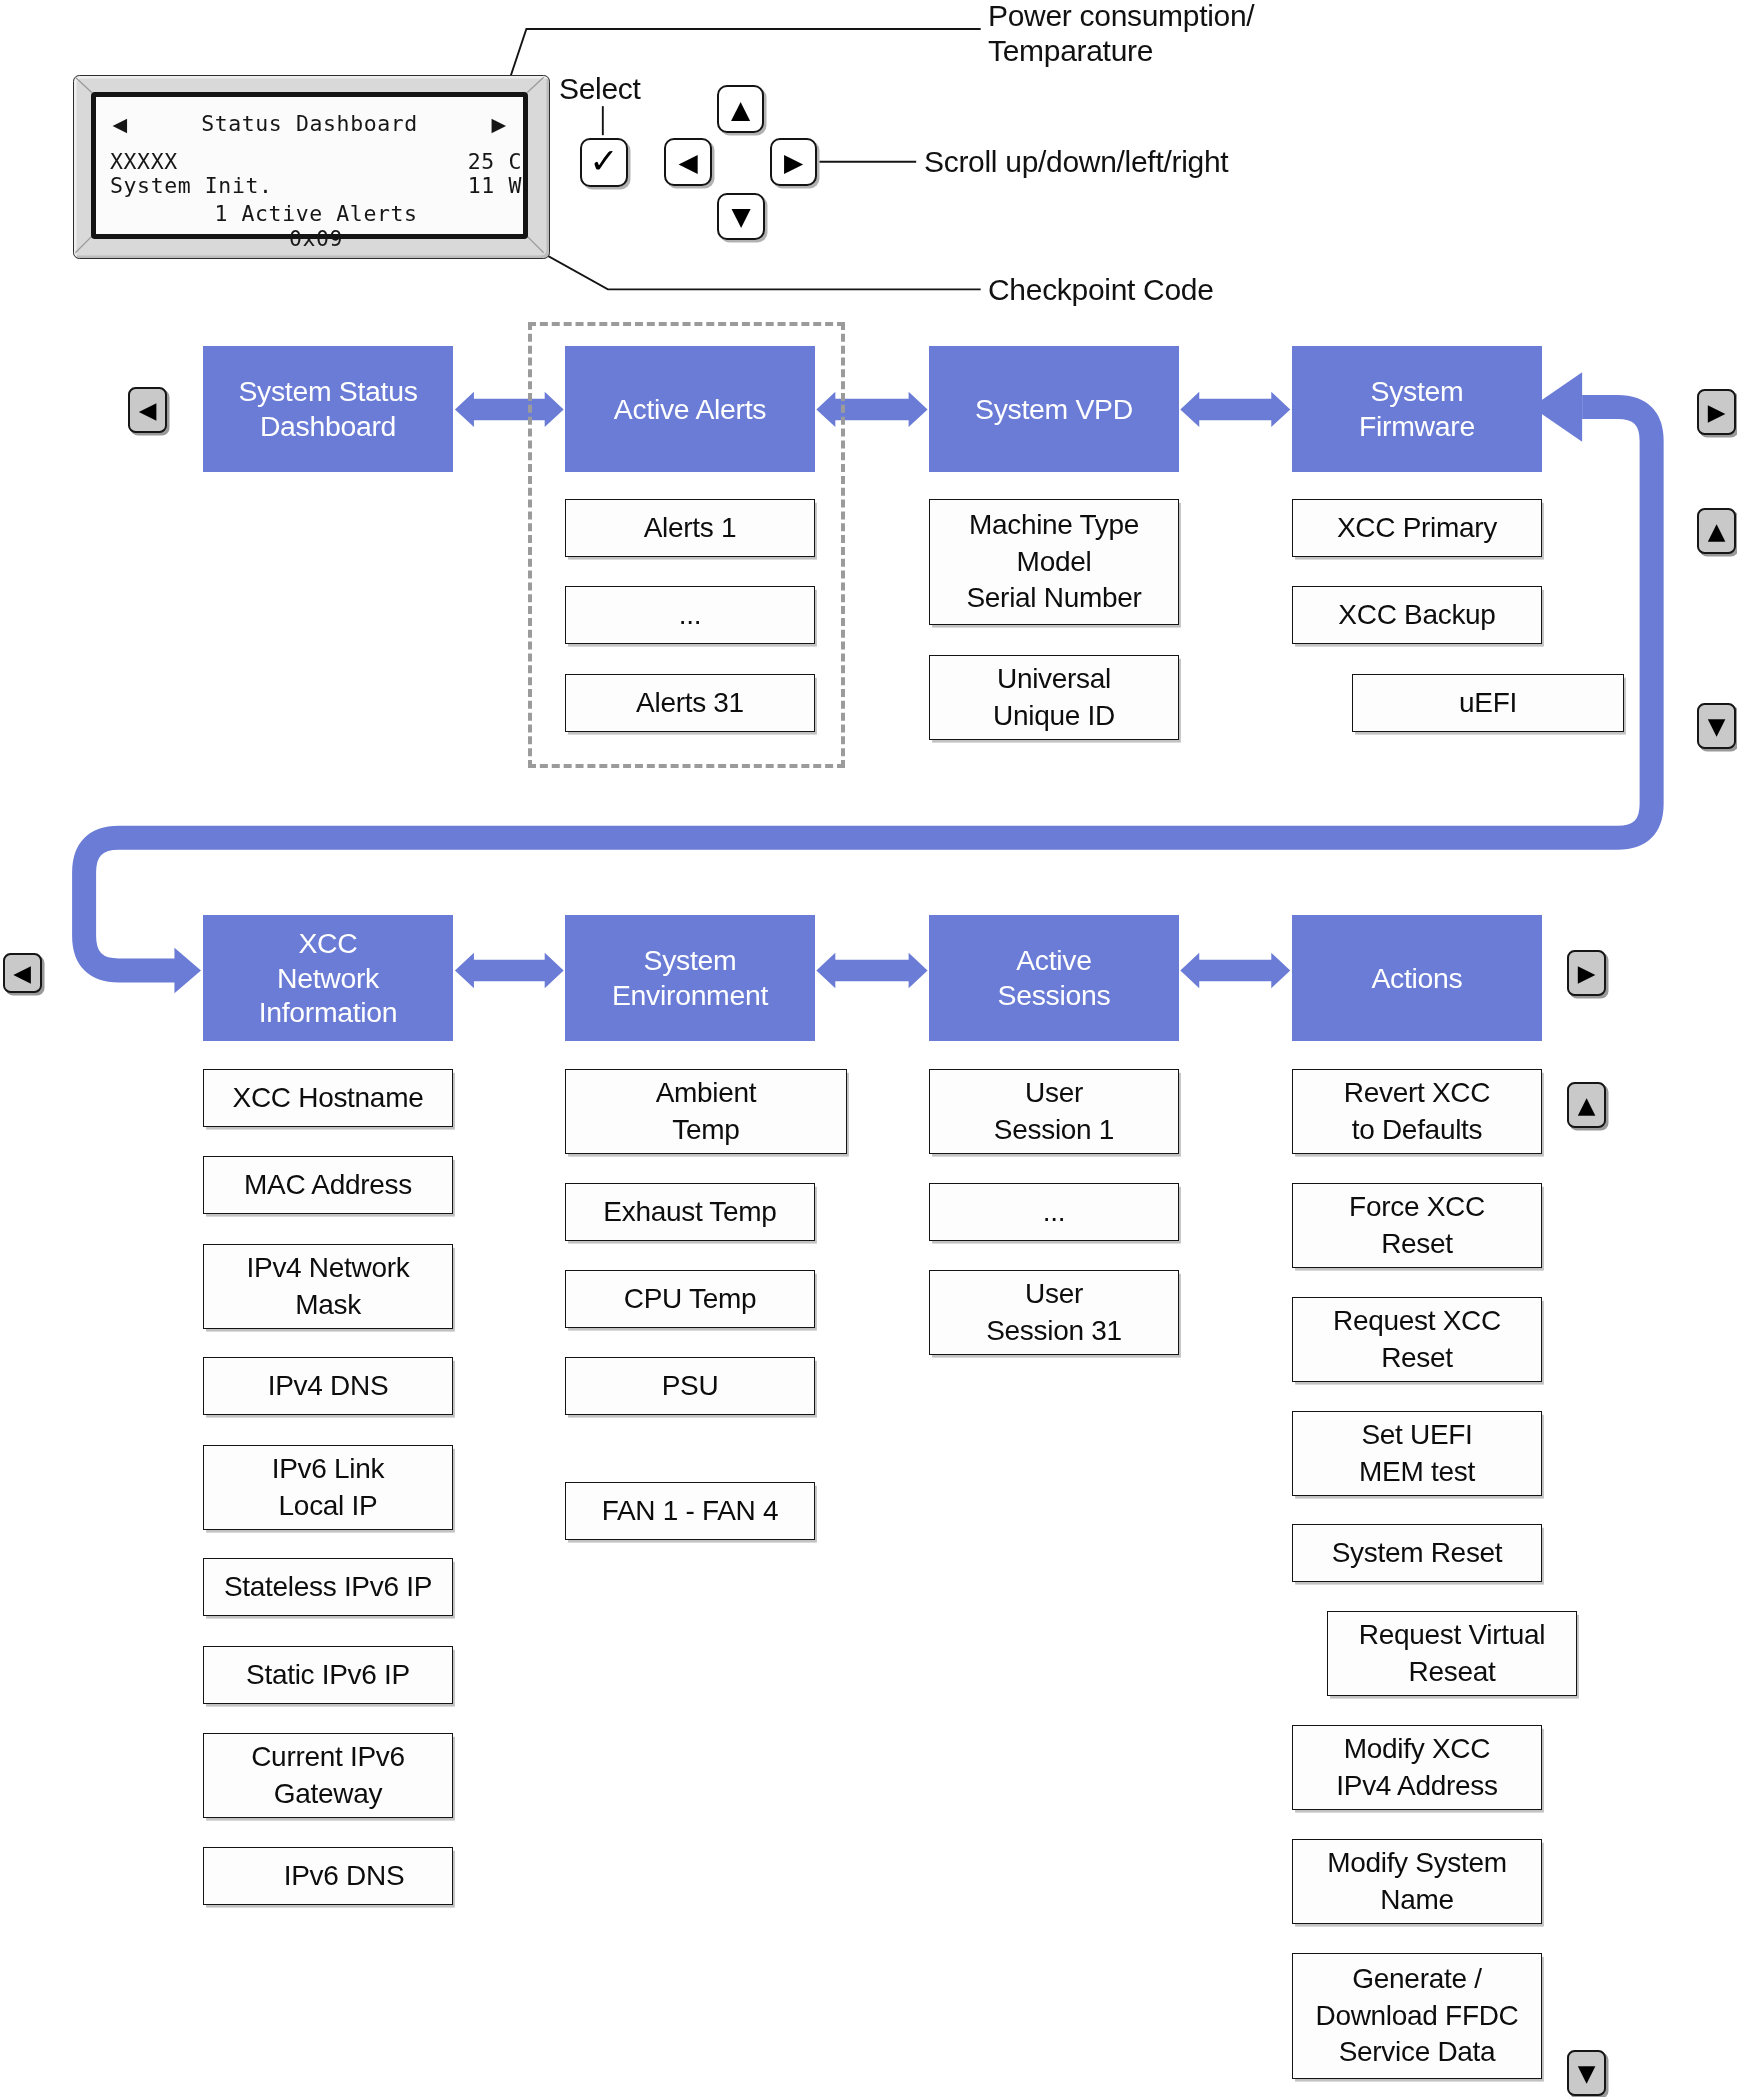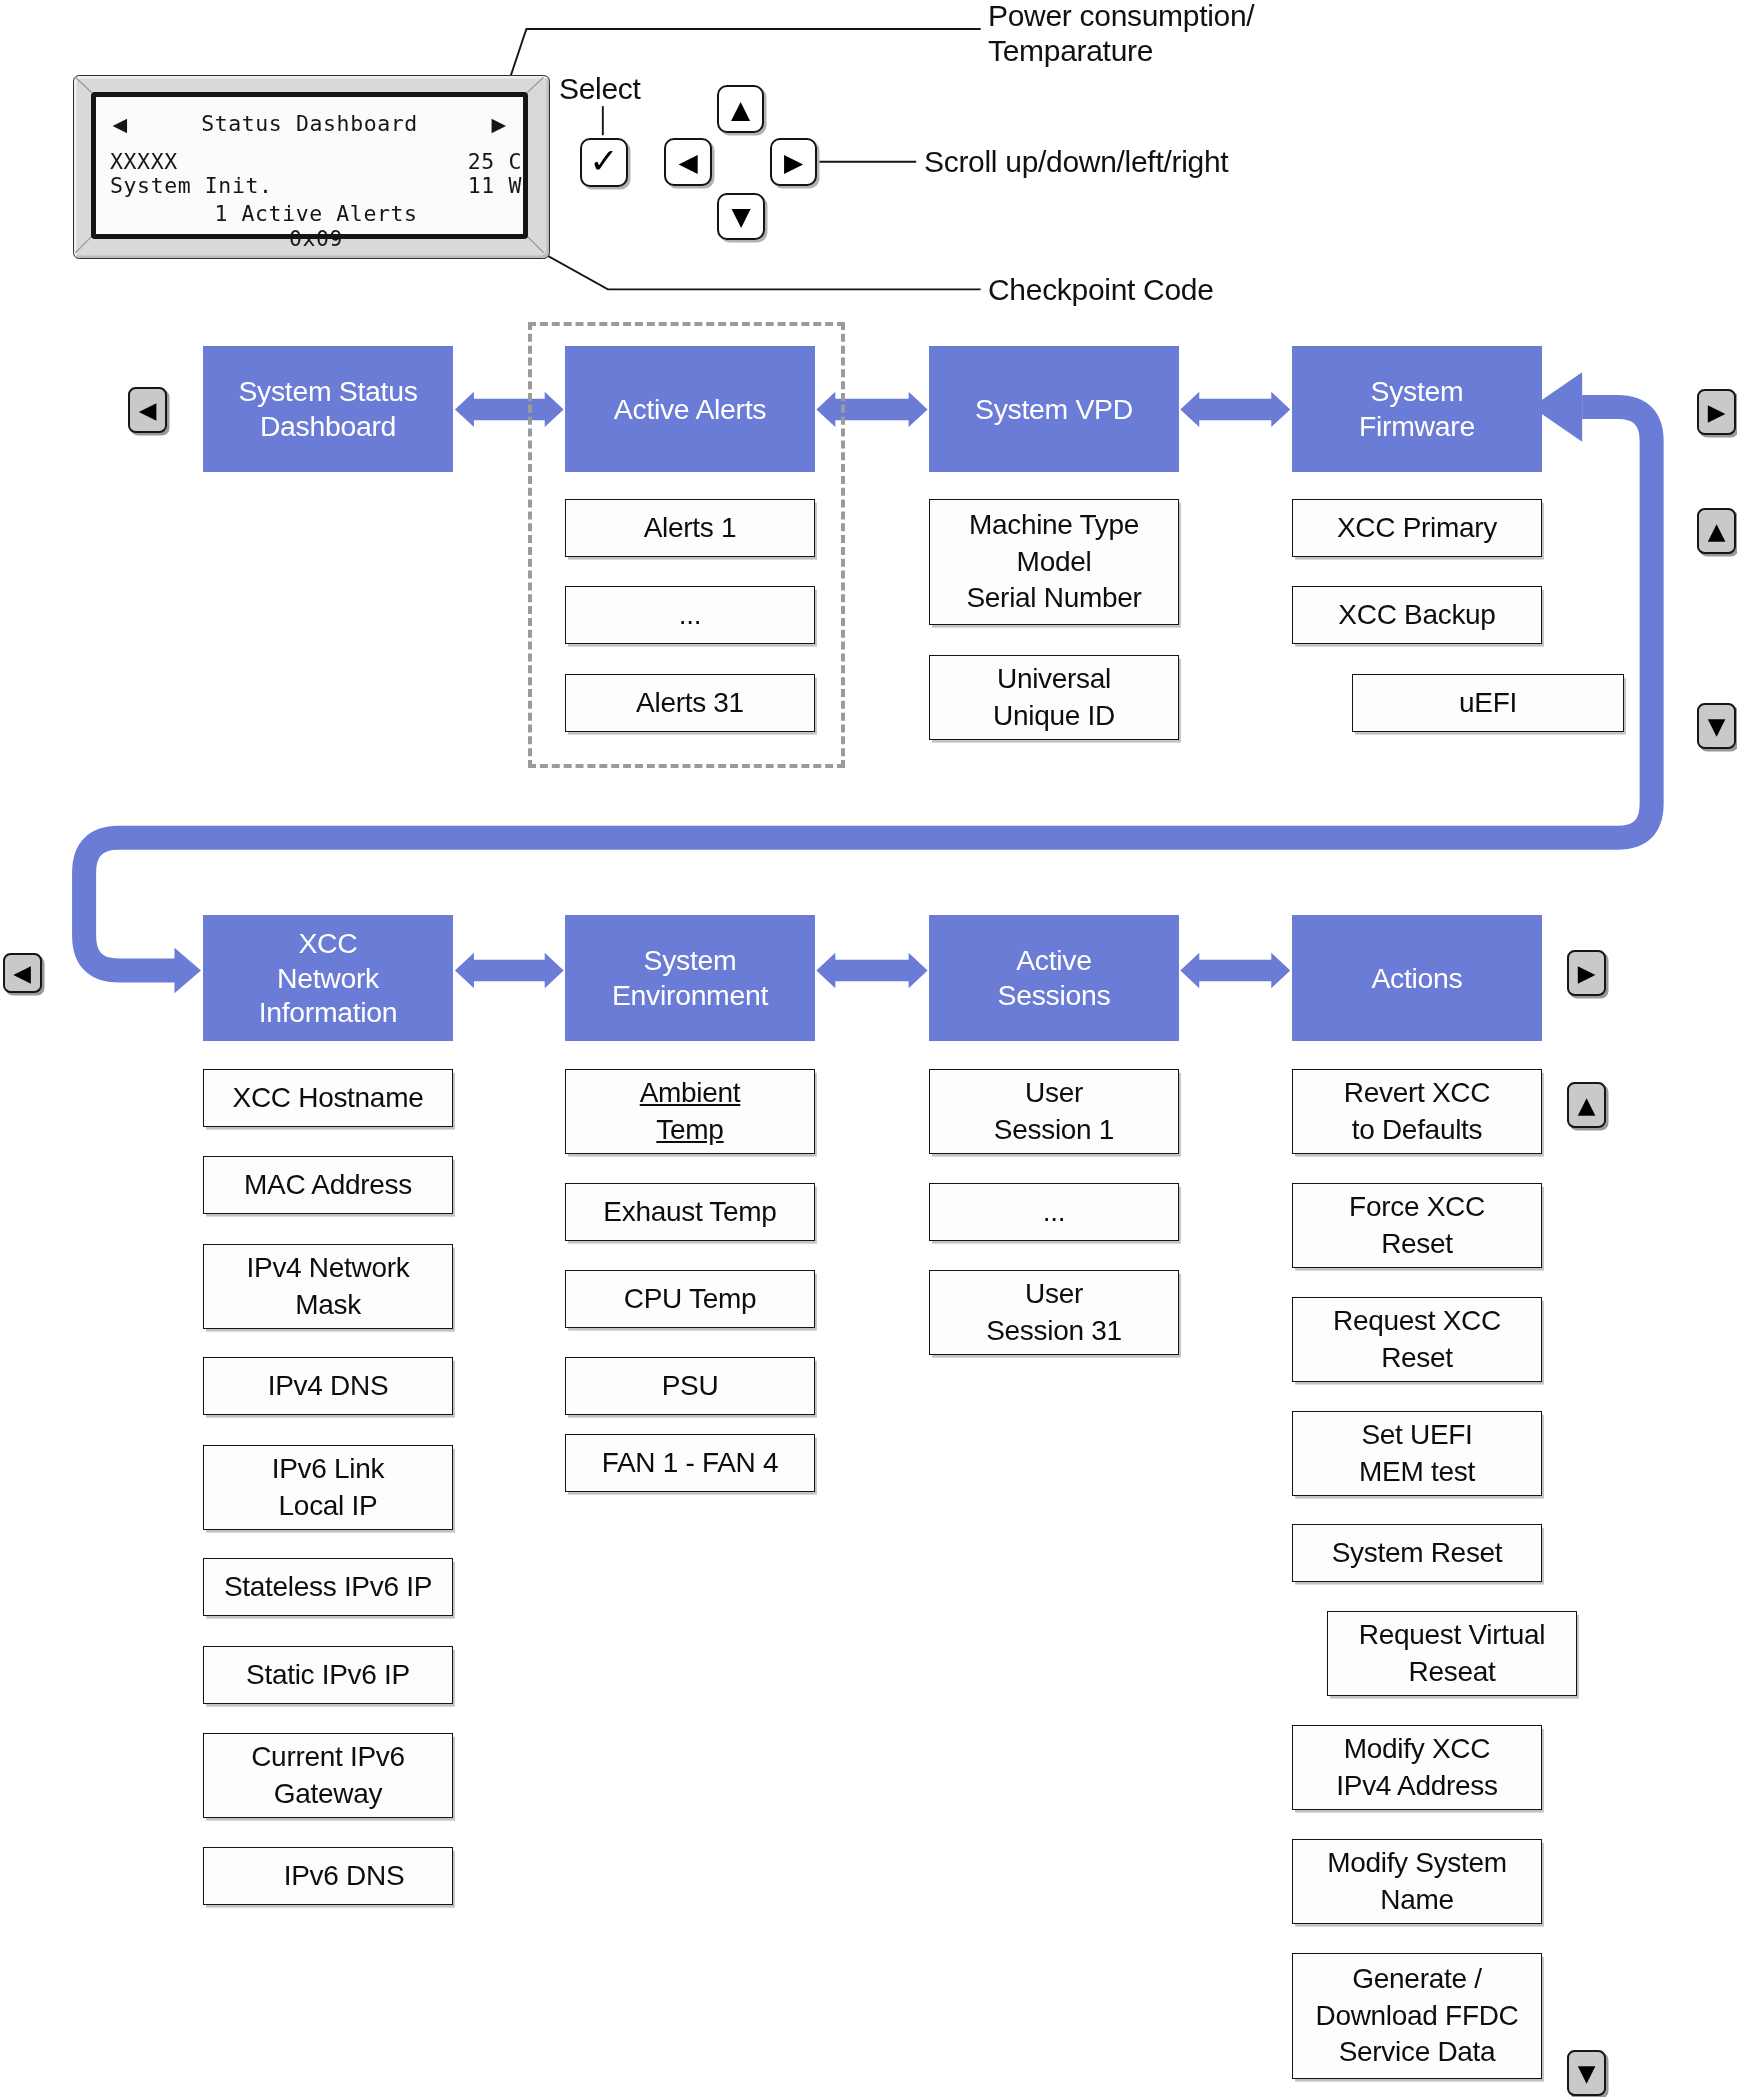--- a/index.html
+++ b/index.html
@@ -198,26 +198,26 @@
       <div class="menu-item" style="left: 203px; top: 1357px; width: 250px; height: 58px;">IPv4 DNS</div>
       <div class="menu-item" style="left: 203px; top: 1445px; width: 250px; height: 85px;">IPv6 Link
 Local IP</div>
       <div class="menu-item" style="left: 203px; top: 1558px; width: 250px; height: 58px;">Stateless IPv6 IP</div>
       <div class="menu-item" style="left: 203px; top: 1646px; width: 250px; height: 58px;">Static IPv6 IP</div>
       <div class="menu-item" style="left: 203px; top: 1733px; width: 250px; height: 85px;">Current IPv6
 Gateway</div>
       <div class="menu-item" style="left: 203px; top: 1847px; width: 250px; height: 58px; padding-left: 32px;">IPv6 DNS</div>
       <div class="menu-node" style="left: 565px; top: 915px; width: 250px; height: 126px;">System
 Environment</div>
-      <div class="menu-item" style="left: 565px; top: 1069px; width: 250px; height: 85px; text-decoration: underline;">Ambient
+      <div class="menu-item" style="left: 565px; top: 1069px; width: 282px; height: 85px;">Ambient
 Temp</div>
       <div class="menu-item" style="left: 565px; top: 1183px; width: 250px; height: 58px;">Exhaust Temp</div>
       <div class="menu-item" style="left: 565px; top: 1270px; width: 250px; height: 58px;">CPU Temp</div>
       <div class="menu-item" style="left: 565px; top: 1357px; width: 250px; height: 58px;">PSU</div>
-      <div class="menu-item" style="left: 565px; top: 1434px; width: 250px; height: 58px;">FAN 1 - FAN 4</div>
+      <div class="menu-item" style="left: 565px; top: 1482px; width: 250px; height: 58px;">FAN 1 - FAN 4</div>
       <div class="menu-node" style="left: 929px; top: 915px; width: 250px; height: 126px;">Active
 Sessions</div>
       <div class="menu-item" style="left: 929px; top: 1069px; width: 250px; height: 85px;">User
 Session 1</div>
       <div class="menu-item" style="left: 929px; top: 1183px; width: 250px; height: 58px;">...</div>
       <div class="menu-item" style="left: 929px; top: 1270px; width: 250px; height: 85px;">User
 Session 31</div>
       <div class="menu-node" style="left: 1292px; top: 915px; width: 250px; height: 126px;">Actions</div>
       <div class="menu-item" style="left: 1292px; top: 1069px; width: 250px; height: 85px;">Revert XCC
 to Defaults</div>

